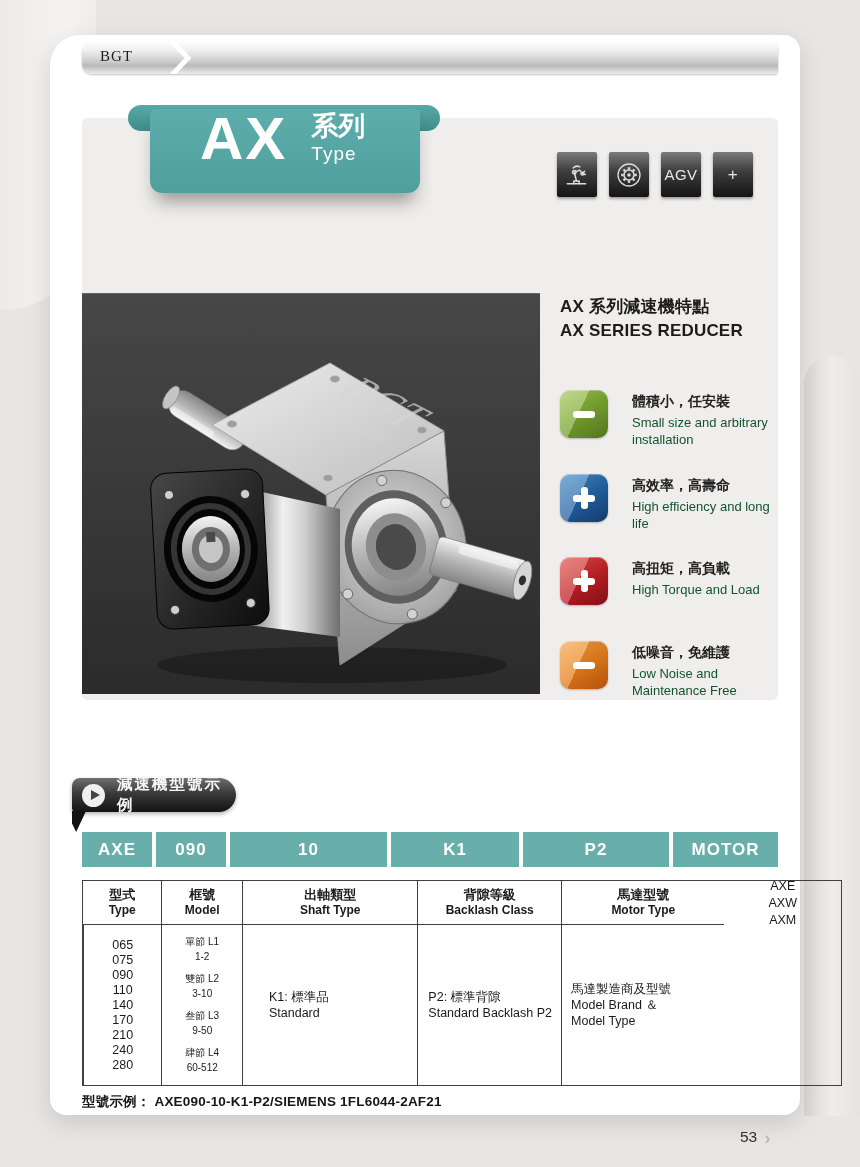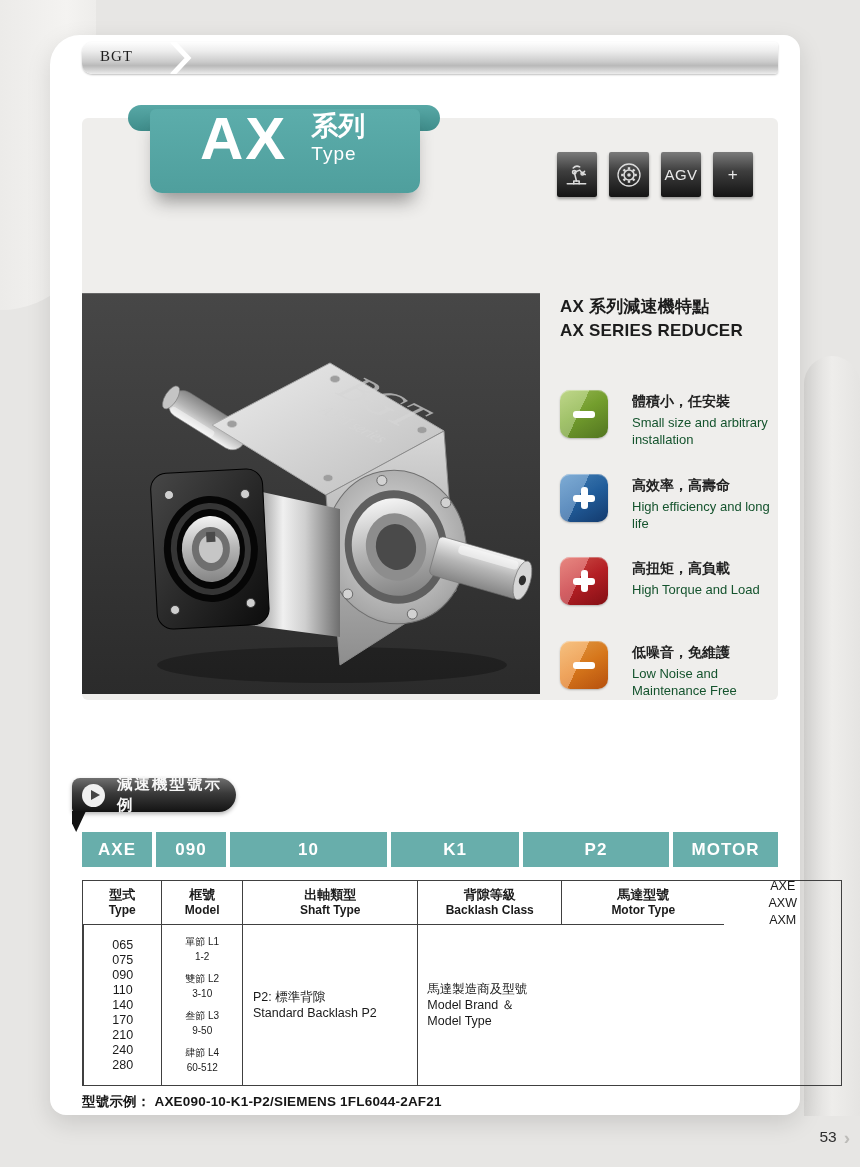--- a/index.html
+++ b/index.html
@@ -107,21 +107,21 @@
   .model-line { font-size:12.5px; line-height:15px; }
   .ratio-group { text-align:center; margin:4px 0; }
   .ratio-group div { font-size:10px; line-height:14.5px; }
   .cell-left { align-items:flex-start; }
   .pad-shaft { padding-left:26px; } .pad-back { padding-left:10px; } .pad-motor { padding-left:9px; }
   .cell-left .body-line { line-height:16px; }
 
   .model-note { position:absolute; left:32px; top:1058px; font-size:13.5px; font-weight:bold; color:#161616; letter-spacing:.2px; }
 
   .page-footer { position:absolute; left:740px; top:1128px; width:110px; display:flex;
-    justify-content:flex-end; align-items:center; gap:7px; }
+    align-items:center; gap:7px; }
   .page-num { font-size:15.5px; color:#2e2e2e; }
   .page-chevron { font-size:19px; color:#bdbcb9; font-weight:bold; line-height:15px; cursor:pointer; }
 </style>
 </head>
 <body>
 
 <div class="stage">
   <div class="deco-left"></div>
   <div class="deco-right"></div>
 
@@ -395,20 +395,24 @@
           </div>
         <div class="ratio-group">
             <div>叁節 L3</div>
             <div>9-50</div>
           </div>
         <div class="ratio-group">
             <div>肆節 L4</div>
             <div>60-512</div>
           </div>
       </div>
+      <div class="spec-cell bl cell-left pad-shaft">
+        <div class="body-line">K1: 標準品</div>
+        <div class="body-line">Standard</div>
+      </div>
       <div class="spec-cell bl cell-left pad-back">
         <div class="body-line">P2: 標準背隙</div>
         <div class="body-line">Standard Backlash P2</div>
       </div>
       <div class="spec-cell bl cell-left pad-motor">
         <div class="body-line">馬達製造商及型號</div>
         <div class="body-line">Model Brand ＆</div>
         <div class="body-line">Model Type</div>
       </div>
     </div>

